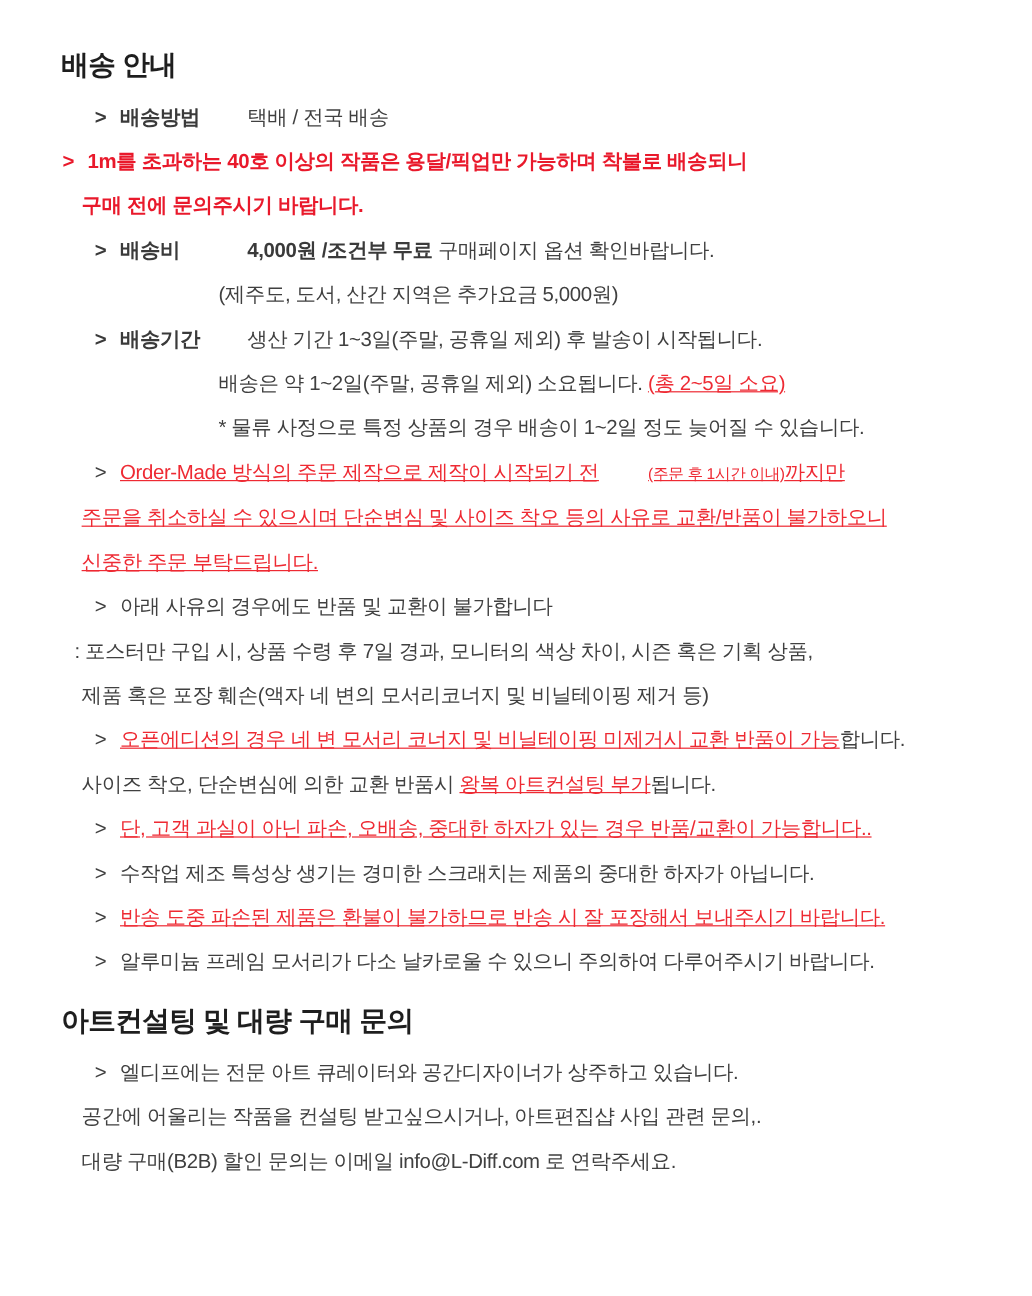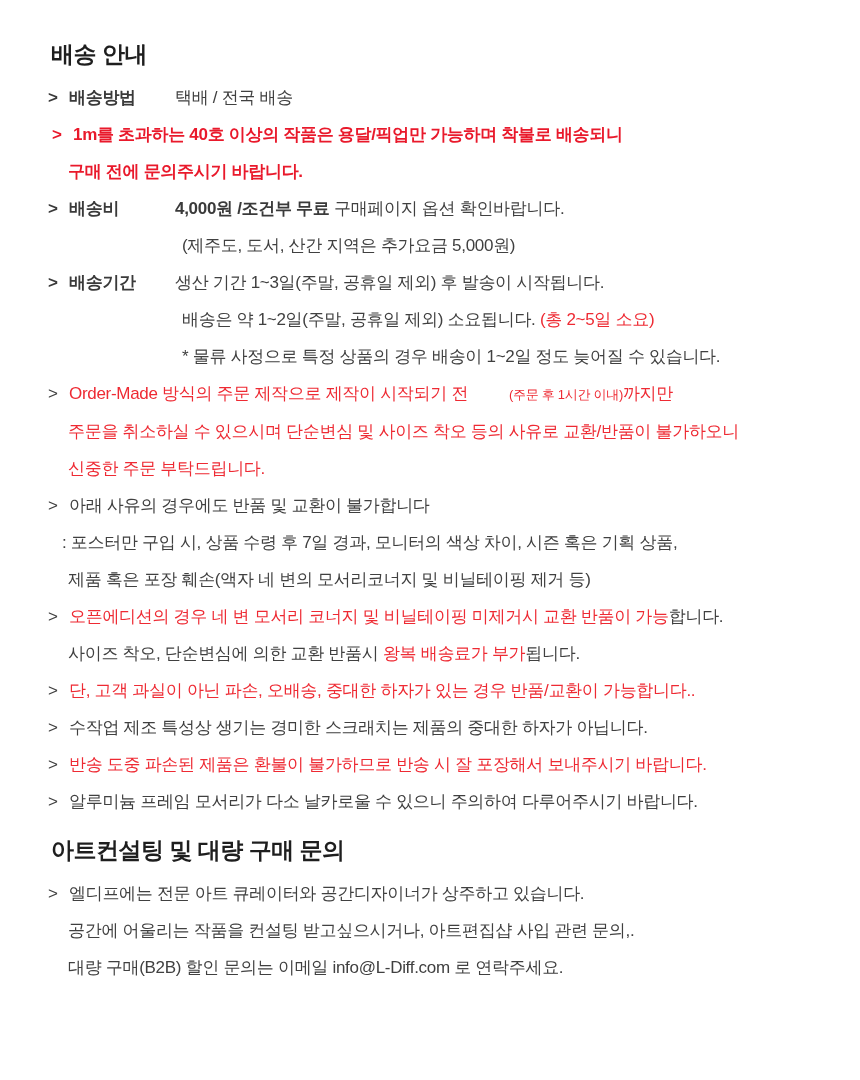--- a/index.html
+++ b/index.html
@@ -24,32 +24,32 @@
     line-height: 32px;
     padding-left: 51px;
     margin: 0 0 9px 0;
     letter-spacing: -0.5px;
   }
   .sec-title.mt2 { margin-top: 25px; }
   .sec-title.mt3 { margin-top: 14px; }
   .line {
     font-size: 17px;
     line-height: 37px;
-    padding-left: 48px;
+    padding-left: 79px;
     white-space: nowrap;
     letter-spacing: -0.3px;
   }
   .line .marker { display: inline-block; width: 21px; }
   .line .label  { display: inline-block; width: 106px; font-weight: 700; color: #3a3a3a; }
   .row1 .marker { font-weight: 700; color: #3a3a3a; }
   .pl52  { padding-left: 52px; }
   .cont  { padding-left: 68px; }   
   .contc { padding-left: 62px; }   
   .contv { padding-left: 182px; }  
-  .red     { color: #ee2a33; }
+  .red     { color: #ee2a33; text-decoration: underline; }
   .redbold { color: #e9192b; font-weight: 700; }
   .blk   { color: #404040; }
   .bold  { font-weight: 700; color: #3a3a3a; }
   .small { font-size: 13px; margin-left: 41px; }
 </style>
 </head>
 <body>
 
 <div class="page">
 
@@ -104,21 +104,21 @@
       <span class="blk">: 포스터만 구입 시, 상품 수령 후 7일 경과, 모니터의 색상 차이, 시즌 혹은 기획 상품,</span>
     </div>
     <div class="line cont">
       <span class="blk">제품 혹은 포장 훼손(액자 네 변의 모서리코너지 및 비닐테이핑 제거 등)</span>
     </div>
 
     <div class="line">
       <span class="marker">&gt;</span><span class="red">오픈에디션의 경우 네 변 모서리 코너지 및 비닐테이핑 미제거시 교환 반품이 가능</span><span class="blk">합니다.</span>
     </div>
     <div class="line cont">
-      <span class="blk">사이즈 착오, 단순변심에 의한 교환 반품시 </span><span class="red">왕복 배송료가 부가</span><span class="blk">됩니다.</span>
+      <span class="blk">사이즈 착오, 단순변심에 의한 교환 반품시 </span><span class="red">왕복 아트컨설팅 부가</span><span class="blk">됩니다.</span>
     </div>
 
     <div class="line">
       <span class="marker">&gt;</span><span class="red">단, 고객 과실이 아닌 파손, 오배송, 중대한 하자가 있는 경우 반품/교환이 가능합니다..</span>
     </div>
     <div class="line">
       <span class="marker">&gt;</span><span class="blk">수작업 제조 특성상 생기는 경미한 스크래치는 제품의 중대한 하자가 아닙니다.</span>
     </div>
     <div class="line">
       <span class="marker">&gt;</span><span class="red">반송 도중 파손된 제품은 환불이 불가하므로 반송 시 잘 포장해서 보내주시기 바랍니다.</span>

